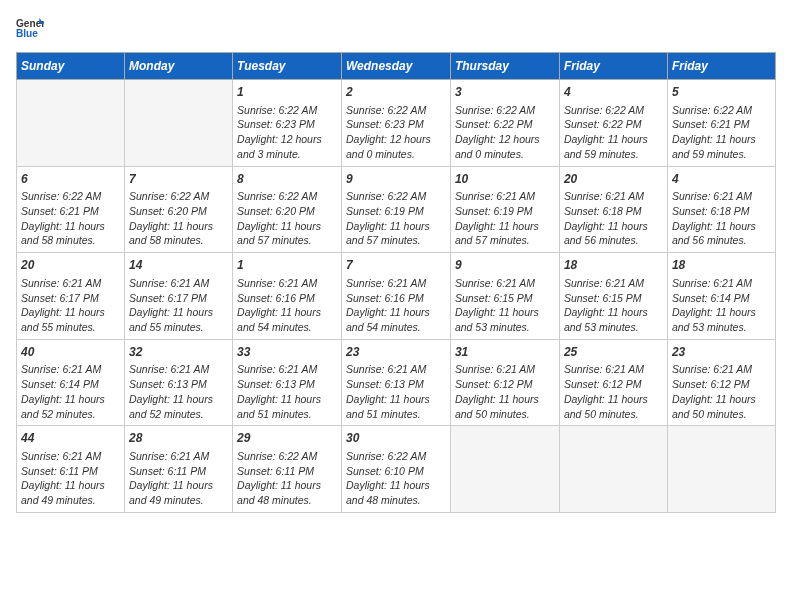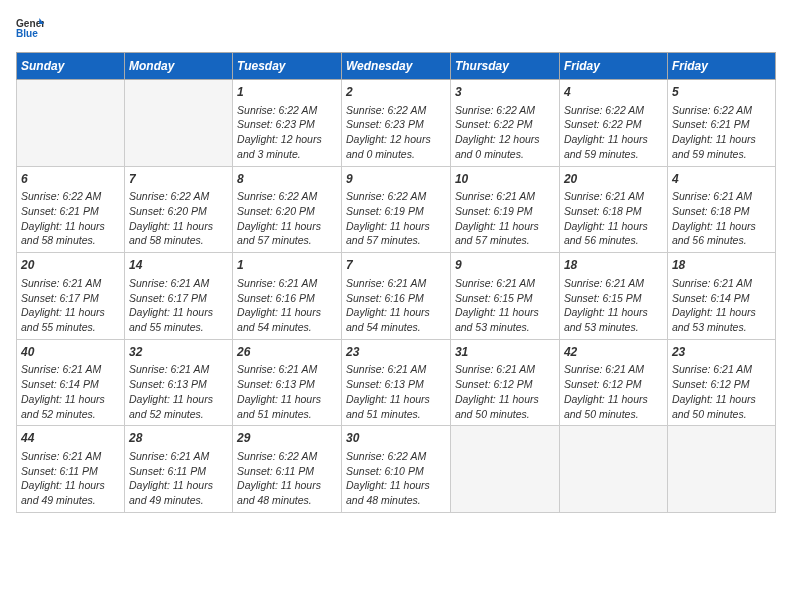--- a/index.html
+++ b/index.html
@@ -256,42 +256,42 @@
           <div class="cell-text">and 52 minutes.</div>
         </td>
         <td>
           <span class="day-num">32</span>
           <div class="cell-text">Sunrise: 6:21 AM</div>
           <div class="cell-text">Sunset: 6:13 PM</div>
           <div class="cell-text">Daylight: 11 hours</div>
           <div class="cell-text">and 52 minutes.</div>
         </td>
         <td>
-          <span class="day-num">26</span>
+          <span class="day-num">33</span>
           <div class="cell-text">Sunrise: 6:21 AM</div>
           <div class="cell-text">Sunset: 6:13 PM</div>
           <div class="cell-text">Daylight: 11 hours</div>
           <div class="cell-text">and 51 minutes.</div>
         </td>
         <td>
           <span class="day-num">23</span>
           <div class="cell-text">Sunrise: 6:21 AM</div>
           <div class="cell-text">Sunset: 6:13 PM</div>
           <div class="cell-text">Daylight: 11 hours</div>
           <div class="cell-text">and 51 minutes.</div>
         </td>
         <td>
           <span class="day-num">31</span>
           <div class="cell-text">Sunrise: 6:21 AM</div>
           <div class="cell-text">Sunset: 6:12 PM</div>
           <div class="cell-text">Daylight: 11 hours</div>
           <div class="cell-text">and 50 minutes.</div>
         </td>
         <td>
-          <span class="day-num">42</span>
+          <span class="day-num">25</span>
           <div class="cell-text">Sunrise: 6:21 AM</div>
           <div class="cell-text">Sunset: 6:12 PM</div>
           <div class="cell-text">Daylight: 11 hours</div>
           <div class="cell-text">and 50 minutes.</div>
         </td>
         <td>
           <span class="day-num">23</span>
           <div class="cell-text">Sunrise: 6:21 AM</div>
           <div class="cell-text">Sunset: 6:12 PM</div>
           <div class="cell-text">Daylight: 11 hours</div>

